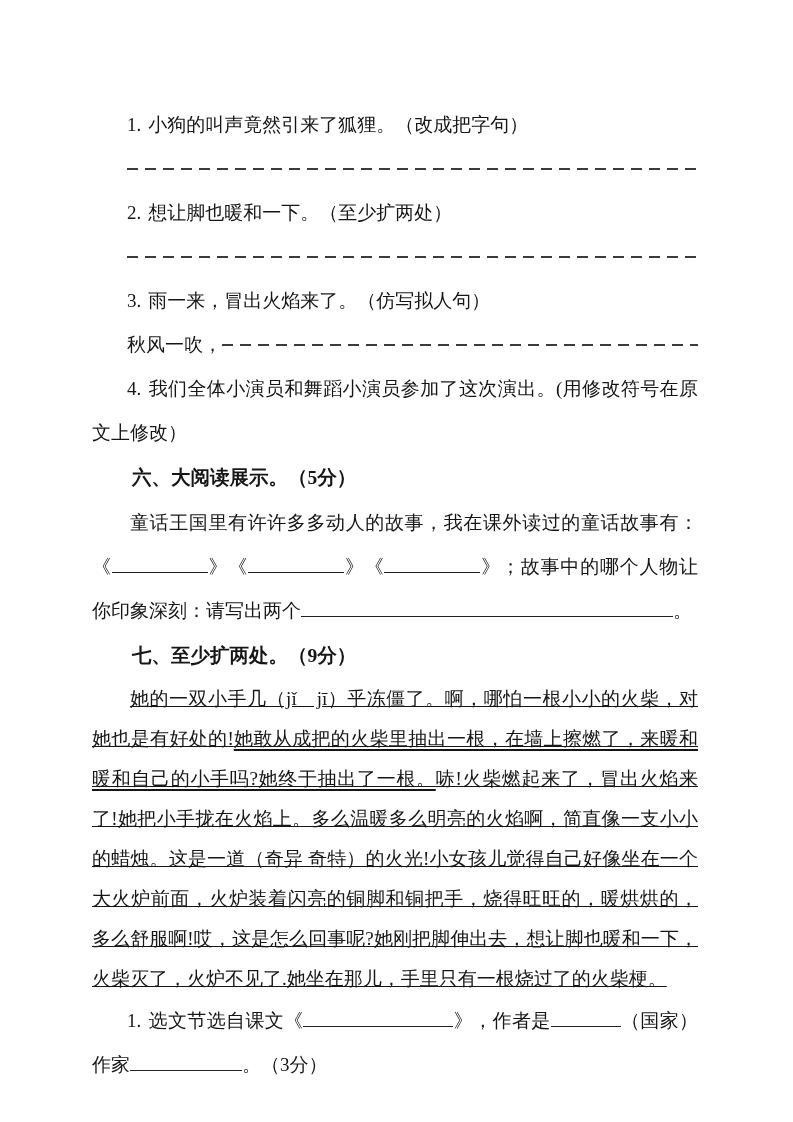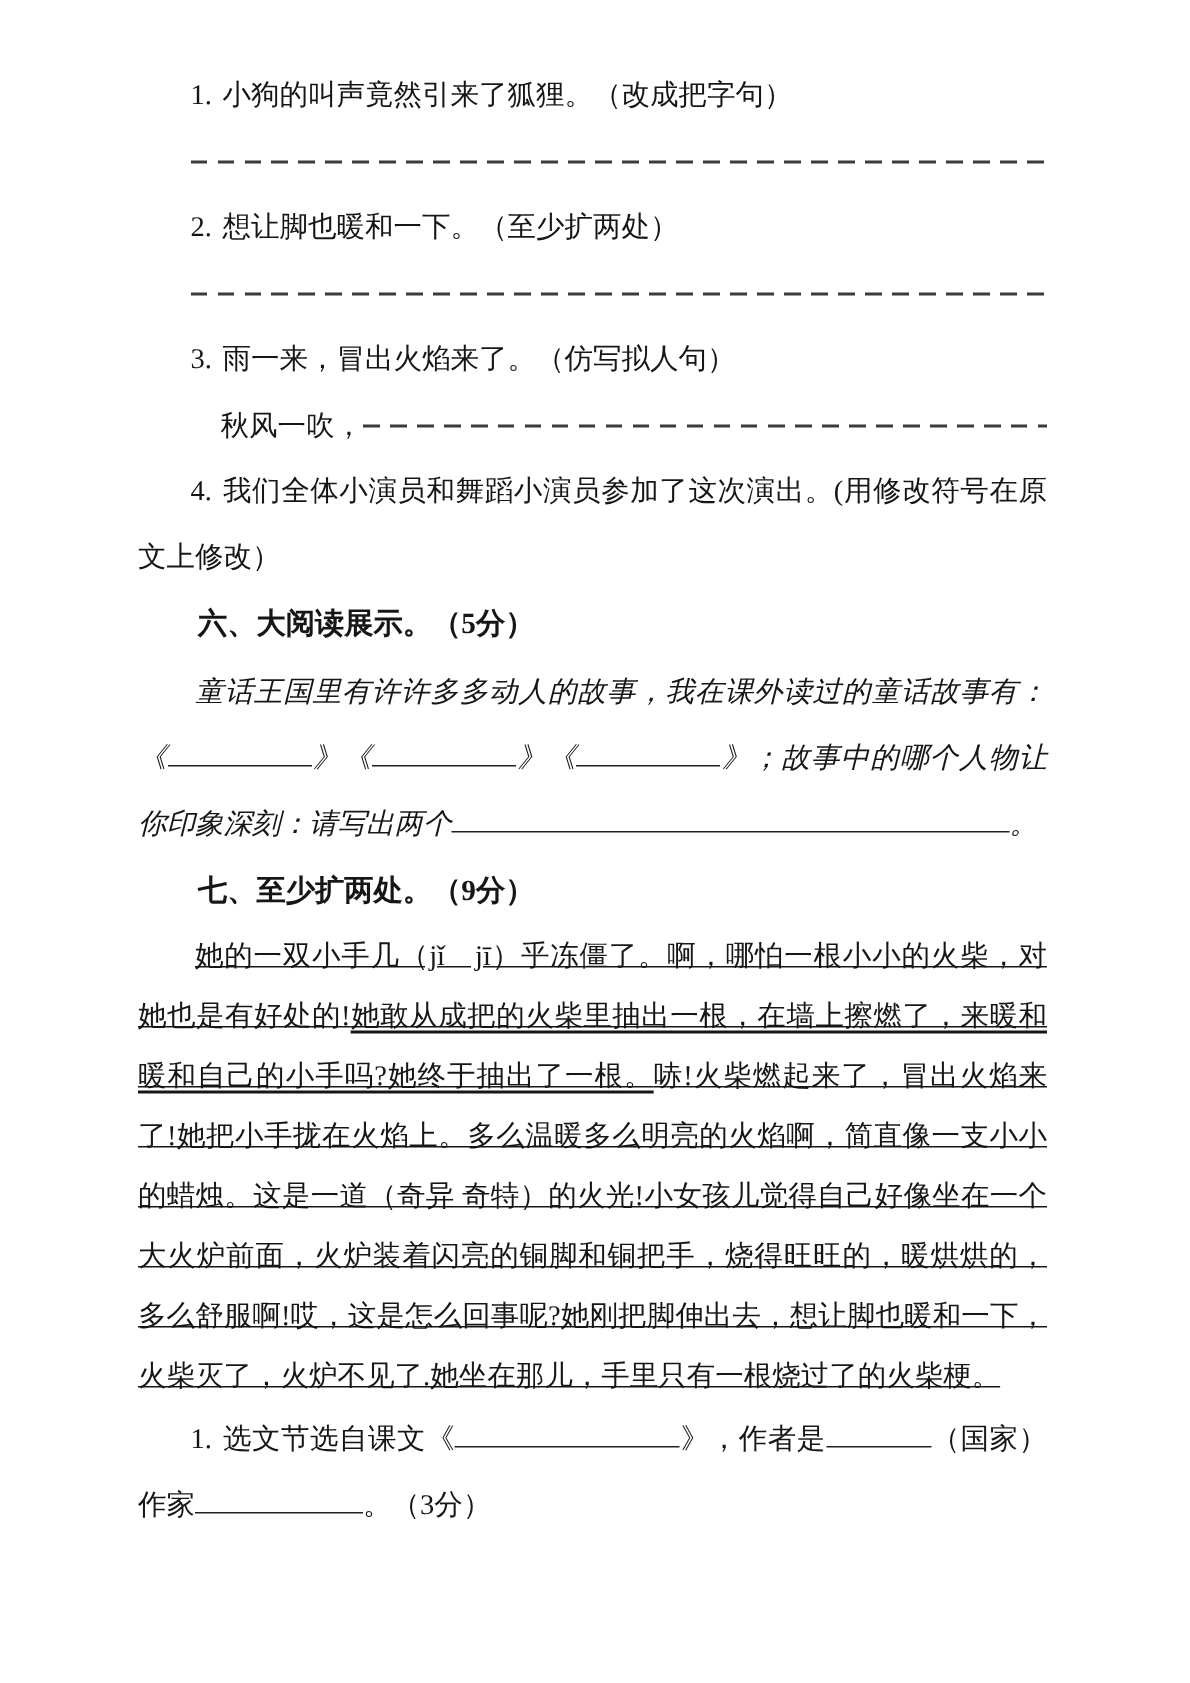--- a/index.html
+++ b/index.html
@@ -5,21 +5,21 @@
   * { box-sizing: border-box; margin: 0; padding: 0; }
   html, body { background: #ffffff; }
   body {
     width: 793px; height: 1122px;
     font-family: "Liberation Serif", "DejaVu Serif", serif;
     color: #161616;
   }
   .page {
     width: 793px; height: 1122px;
     background: #ffffff;
-    padding: 42px 95px 40px 92px;
+    padding: 103px 95px 40px 92px;
     overflow: hidden;
   }
   
   .q-line, .q-para {
     font-size: 19px;
     line-height: 44px;
     text-indent: 35px;
     text-align: justify;
   }
   .q-num { margin-right: 7px; }
@@ -27,21 +27,21 @@
   .dash-row {
     height: 44px;
     display: flex;
     align-items: center;
     margin-left: 35px;
   }
   .answer-row {
     height: 44px;
     display: flex;
     align-items: center;
-    margin-left: 55px;
+    margin-left: 35px;
     font-size: 19px;
   }
   .dash-rule {
     flex: 1;
     height: 2px;
     background: repeating-linear-gradient(to right, #3b3b3b 0 11px, transparent 11px 18px);
   }
   
   .sec-head {
     font-size: 19.5px;
@@ -50,21 +50,20 @@
     text-align: left;
     text-indent: 0;
     margin-left: 40px;
   }
   
   .para {
     font-size: 19px;
     line-height: 44px;
     text-indent: 38px;
     text-align: justify;
-    font-style: italic;
   }
   .passage {
     font-size: 19px;
     line-height: 40px;
     text-indent: 38px;
     text-align: justify;
     text-decoration: underline;
   }
   .underlined {
     text-decoration: underline;

